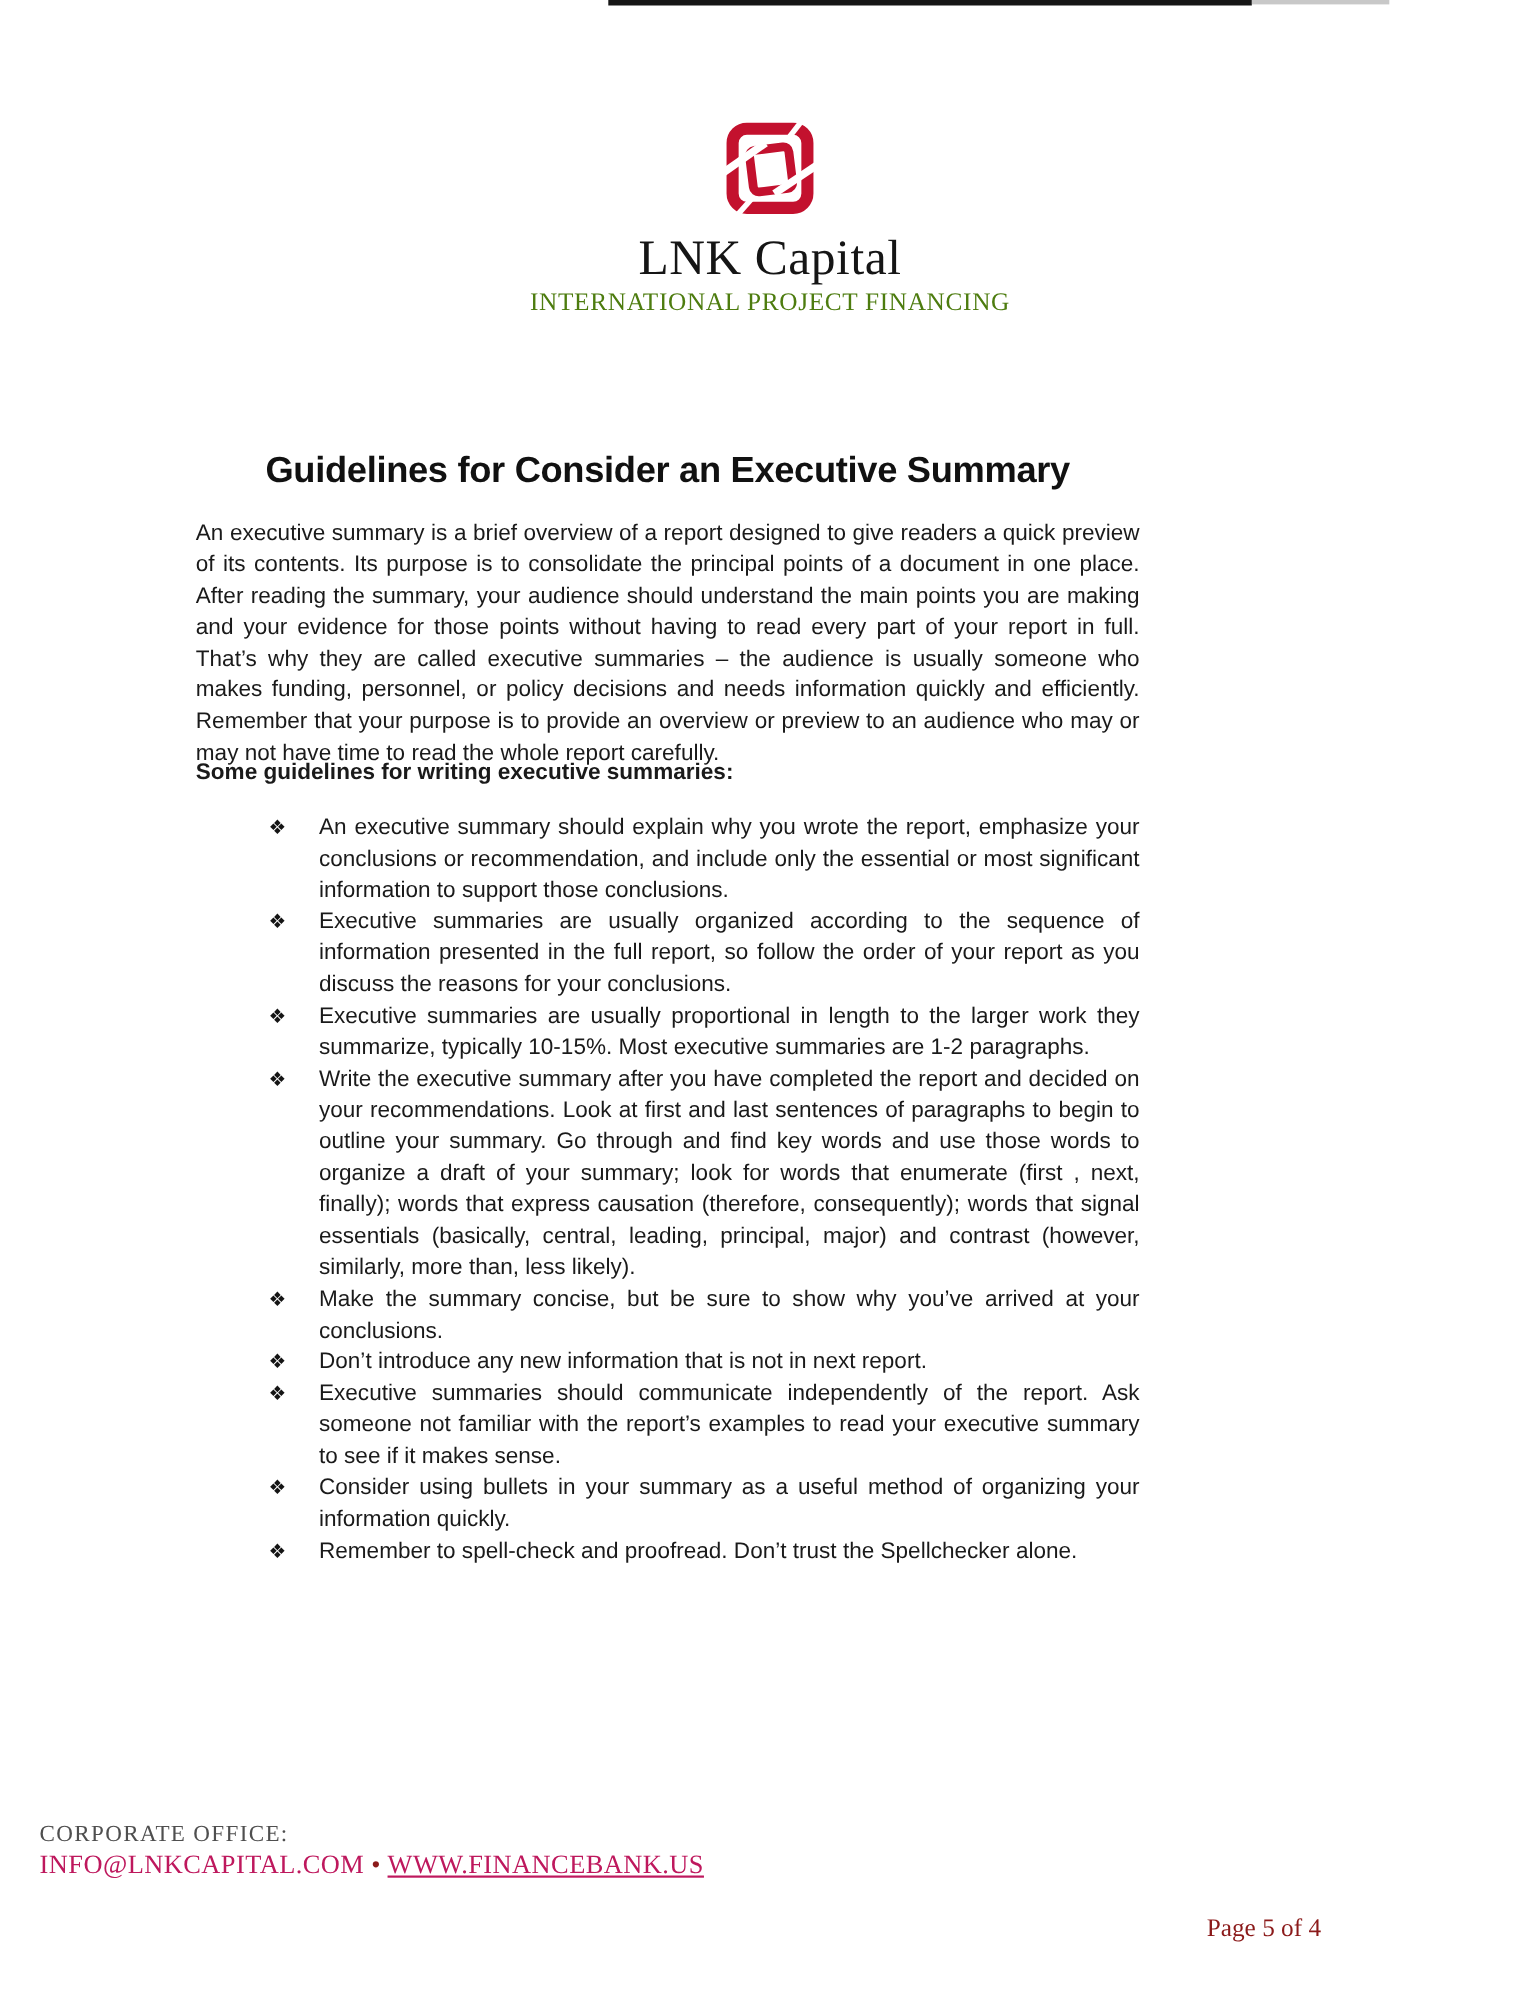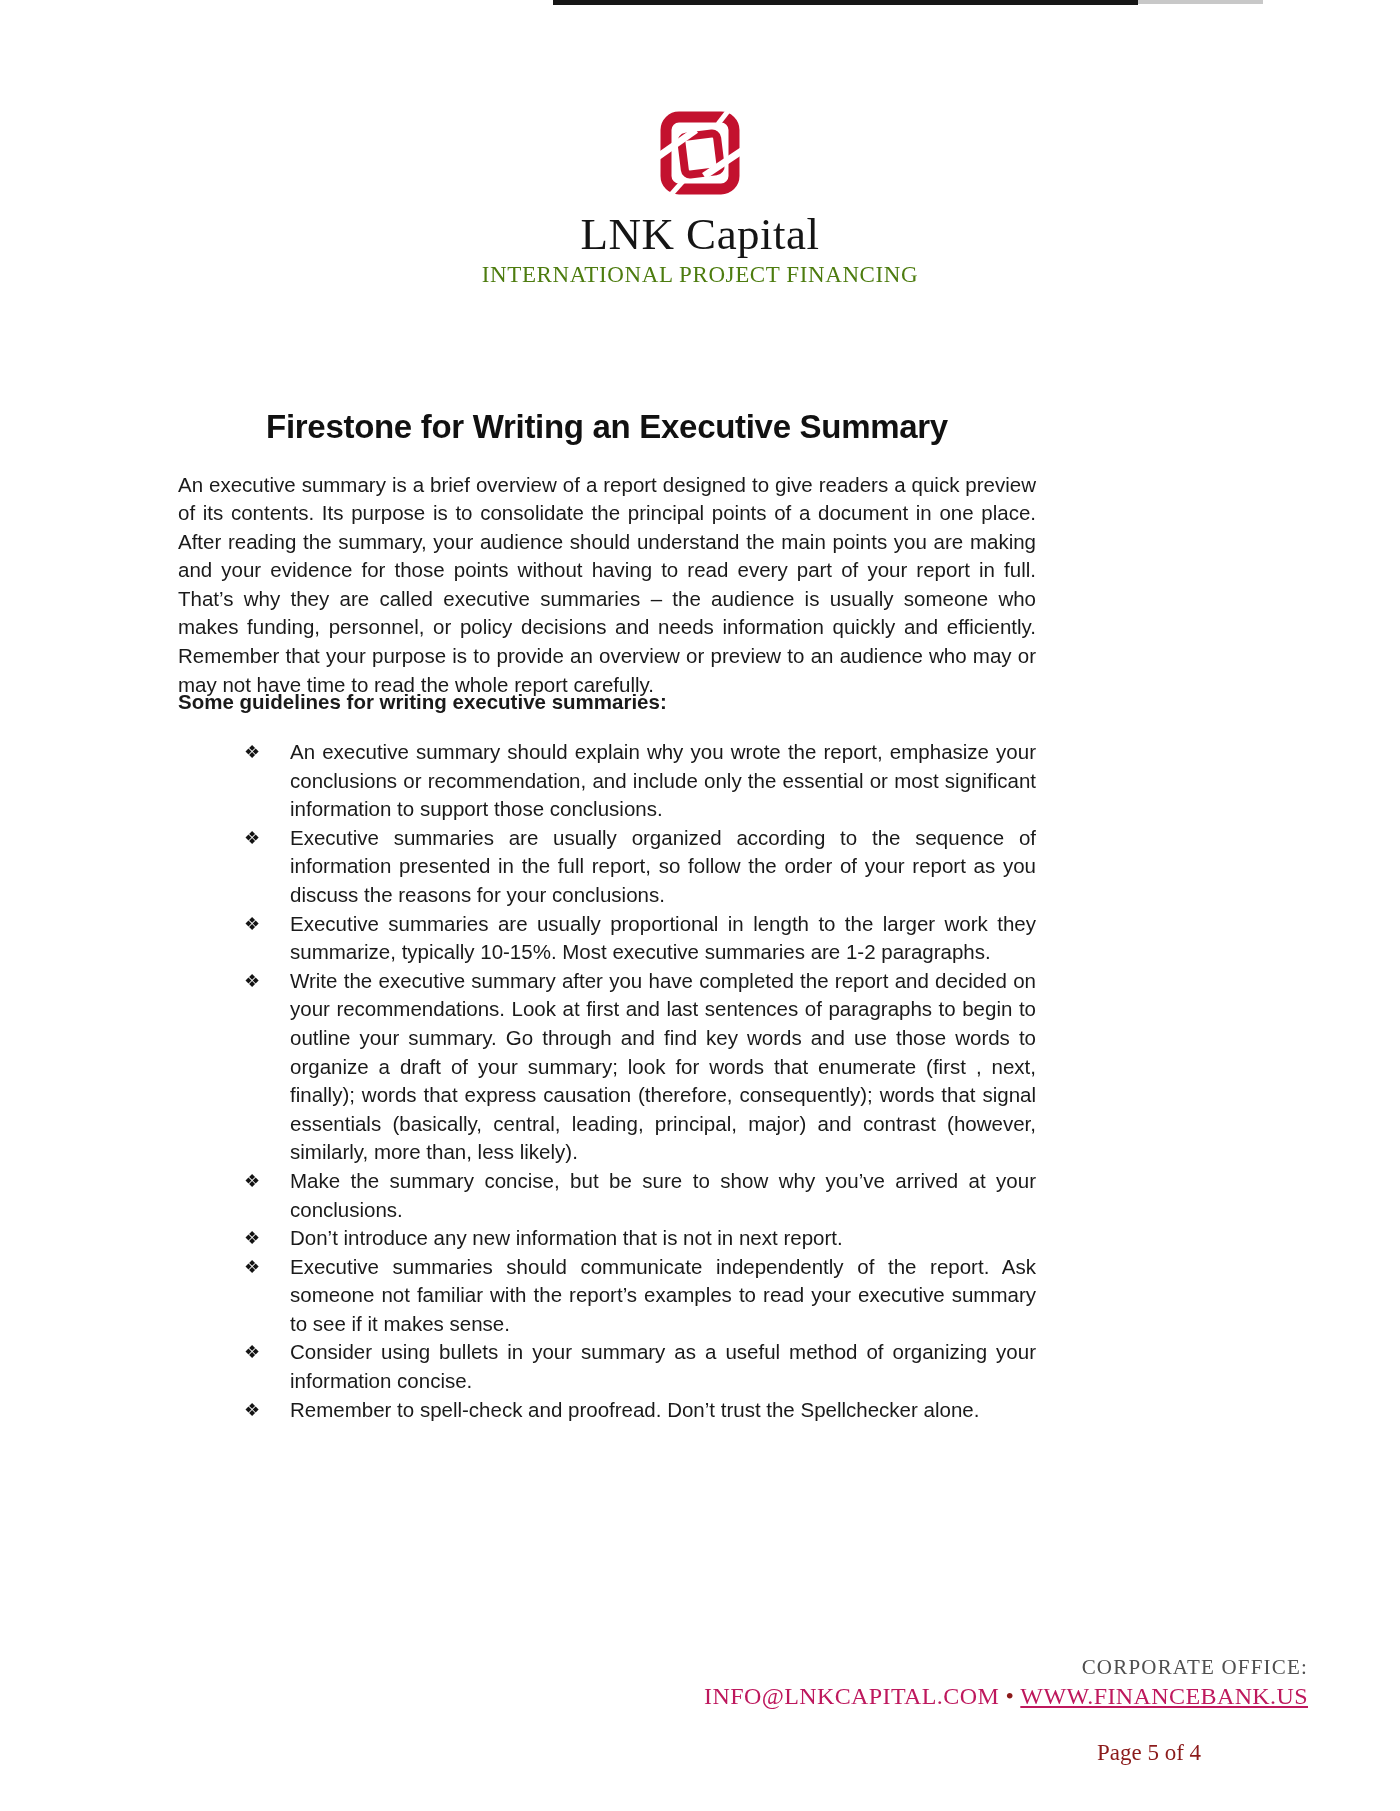--- a/index.html
+++ b/index.html
@@ -54,21 +54,21 @@
   .bullet-item{position:relative;padding-left:112px;}
   .bullet-glyph{
     position:absolute;left:66px;top:0;
     font-size:18px;line-height:28.6px;color:#141414;
   }
   .bullet-text{display:block;text-align:justify;}
 
   
   .footer{
     position:absolute;top:1654px;left:0;width:1308px;
-    text-align:right;font-family:"Liberation Serif", serif;
+    text-align:left;font-family:"Liberation Serif", serif;padding-left:36px;
   }
   .office-label{
     font-size:21px;line-height:26px;color:#4f4f4f;letter-spacing:1.2px;
   }
   .address-line{
     font-size:25px;line-height:30px;color:#141414;margin-top:2px;
   }
   .contact-line{
     font-size:24px;line-height:28px;color:#8b1a1a;margin-top:2px;letter-spacing:.4px;
   }
@@ -95,21 +95,21 @@
       <line x1="-4" y1="50" x2="36" y2="22" stroke="#ffffff" stroke-width="7"></line>
       <line x1="44" y1="68" x2="86" y2="40" stroke="#ffffff" stroke-width="7"></line>
       <line x1="58" y1="16" x2="72" y2="-2" stroke="#ffffff" stroke-width="5"></line>
       <line x1="8" y1="90" x2="24" y2="72" stroke="#ffffff" stroke-width="5"></line>
     </svg>
   </span>
   <div class="company">LNK Capital</div>
   <div class="tagline">INTERNATIONAL PROJECT FINANCING</div>
 </div>
 
-<h1 class="doc-title">Firestone for Writing an Executive Summary</h1>
+<h1 class="doc-title">Guidelines for Consider an Executive Summary</h1>
 
 <p class="intro">An executive summary is a brief overview of a report designed to give readers a quick preview of its contents. Its purpose is to consolidate the principal points of a document in one place. After reading the summary, your audience should understand the main points you are making and your evidence for those points without having to read every part of your report in full. That’s why they are called executive summaries – the audience is usually someone who makes funding, personnel, or policy decisions and needs information quickly and efficiently. Remember that your purpose is to provide an overview or preview to an audience who may or may not have time to read the whole report carefully.</p>
 
 <div class="guidelines-heading">Some guidelines for writing executive summaries:</div>
 
 <ul class="bullet-list">
   <li class="bullet-item">
     <span class="bullet-glyph">❖</span>
     <span class="bullet-text">An executive summary should explain why you wrote the report, emphasize your conclusions or recommendation, and include only the essential or most significant information to support those conclusions.</span>
   </li>
@@ -132,21 +132,21 @@
   <li class="bullet-item">
     <span class="bullet-glyph">❖</span>
     <span class="bullet-text">Don’t introduce any new information that is not in next report.</span>
   </li>
   <li class="bullet-item">
     <span class="bullet-glyph">❖</span>
     <span class="bullet-text">Executive summaries should communicate independently of the report. Ask someone not familiar with the report’s examples to read your executive summary to see if it makes sense.</span>
   </li>
   <li class="bullet-item">
     <span class="bullet-glyph">❖</span>
-    <span class="bullet-text">Consider using bullets in your summary as a useful method of organizing your information concise.</span>
+    <span class="bullet-text">Consider using bullets in your summary as a useful method of organizing your information quickly.</span>
   </li>
   <li class="bullet-item">
     <span class="bullet-glyph">❖</span>
     <span class="bullet-text">Remember to spell-check and proofread. Don’t trust the Spellchecker alone.</span>
   </li>
 </ul>
 
 <div class="footer">
   <div class="office-label">CORPORATE OFFICE:</div>
   <div class="contact-line">

